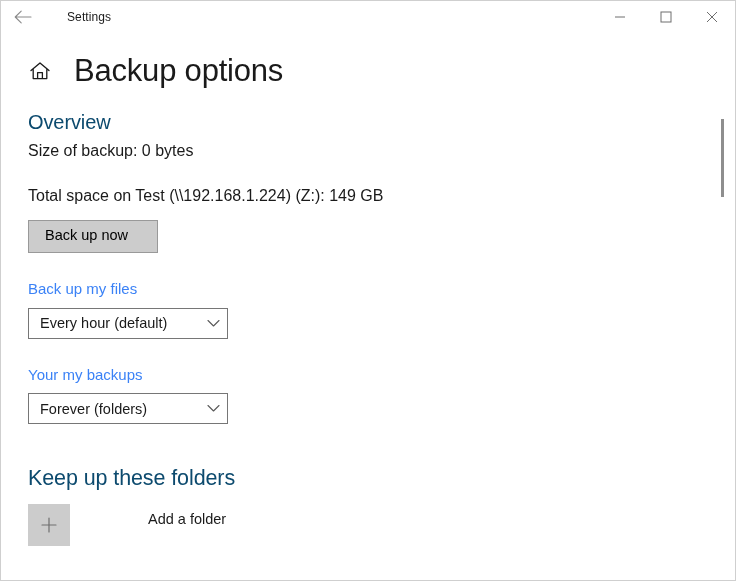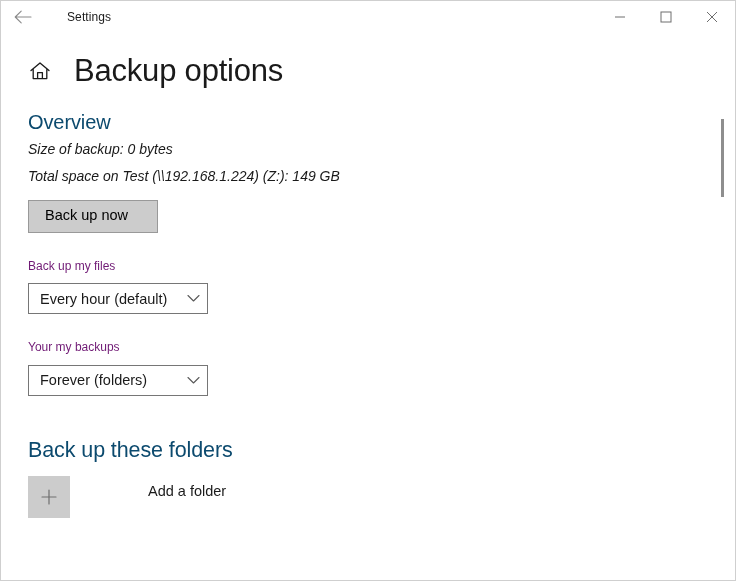--- a/index.html
+++ b/index.html
@@ -100,54 +100,53 @@
     color: #0c4a6e;
     line-height: 1.25;
     letter-spacing: -0.1px;
     margin: 0;
   }
   .section-heading.big {
     font-size: 21.5px;
   }
 
   .body-text {
-    font-size: 14px;
+    font-size: 16px;
     color: #1a1a1a;
     line-height: 1.45;
     margin: 0;
-    font-style: italic;
   }
   .gap-4 { margin-top: 4px; }
-  .gap-9 { margin-top: 7px; }
+  .gap-9 { margin-top: 22px; }
 
   
   #backup-now-button {
     margin-top: 13px;
     display: inline-block;
     background: #cccccc;
     border: 1px solid #999999;
     color: #000000;
     font-family: "Liberation Sans", sans-serif;
     font-size: 14.5px;
     padding: 7px 29px 8px 16px;
     line-height: 1.1;
     cursor: default;
   }
 
   
   .field-group { margin-top: 26px; }
   .field-label {
-    font-size: 12px;
-    color: #701a75;
+    font-size: 15px;
+    color: #3b82f6;
     line-height: 1.3;
     margin-bottom: 9px;
   }
   .combo {
     position: relative;
-    width: 180px;
+    width: 200px;
     height: 31px;
     box-sizing: border-box;
     background: #ffffff;
     border: 1px solid #767676;
     display: flex;
     align-items: center;
     cursor: default;
   }
   .combo-value {
     font-size: 14.5px;
@@ -281,21 +280,21 @@
         <span class="combo-value">Forever (folders)</span>
         <span class="combo-chevron">
           <svg width="13" height="9" viewBox="0 0 13 9" fill="none">
             <path d="M1 1.5 L6.5 7 L12 1.5" stroke="currentColor" stroke-width="1.1" fill="none" stroke-linecap="round" stroke-linejoin="round"></path>
           </svg>
         </span>
       </div>
     </div>
 
     <div id="folders-section">
-      <div class="section-heading big">Back up these folders</div>
+      <div class="section-heading big">Keep up these folders</div>
       <div id="add-folder-row">
         <div id="add-folder-button">
           <svg width="18" height="18" viewBox="0 0 18 18" fill="none">
             <path d="M9 2 V16 M2 9 H16" stroke="currentColor" stroke-width="1.2" fill="none" stroke-linecap="round"></path>
           </svg>
         </div>
         <div id="add-folder-label">Add a folder</div>
       </div>
     </div>
 

